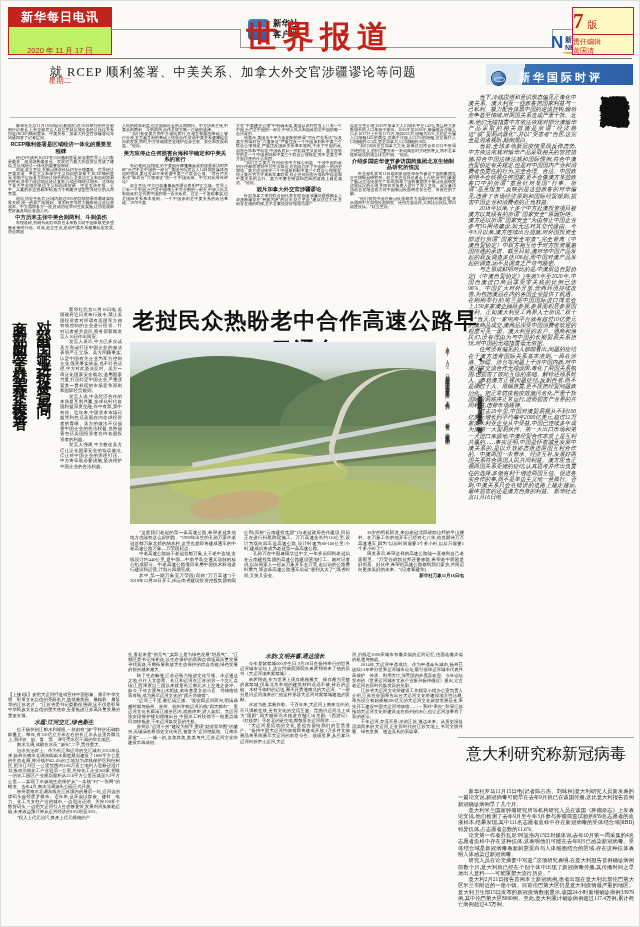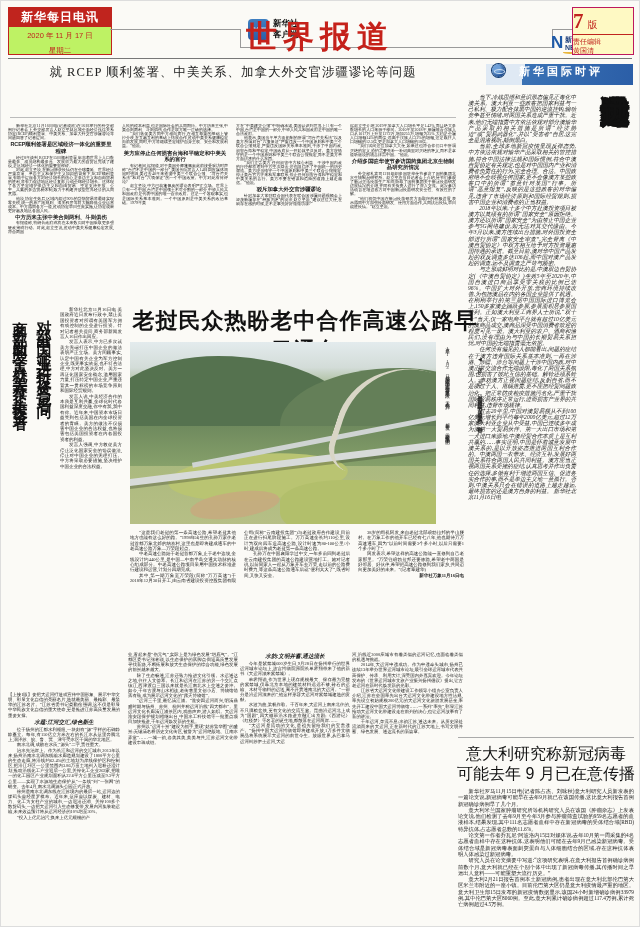--- a/index.html
+++ b/index.html
@@ -2,21 +2,21 @@
 <html><head>
 <meta charset="utf-8">
 <style>
   html,body{margin:0;padding:0;background:#888;}
   .page{position:relative;width:640px;height:927px;margin:0 auto;background:#fbfaf6;
         font-family:"Liberation Serif","DejaVu Serif",serif;color:#1c1c1c;overflow:hidden;
         box-shadow:inset 0 0 0 1px #ddd;}
   
   .mast-box{position:absolute;left:8px;top:7px;width:102px;height:46px;border:1px solid #c0241e;background:#bef264;}
   .mast-top{background:#c0241e;color:#fff;font-weight:bold;font-size:12px;text-align:center;line-height:19px;height:19px;font-family:"Liberation Sans",sans-serif;letter-spacing:1px;}
-  .mast-date{color:#c0241e;font-size:7.5px;text-align:center;line-height:12px;margin-top:3px;font-family:"Liberation Sans",sans-serif;}
+  .mast-date{color:#c0241e;font-size:7.5px;text-align:center;line-height:12px;margin-top:18px;font-family:"Liberation Sans",sans-serif;}
   .hline{position:absolute;background:#9a9a9a;}
   .app-icon{position:absolute;left:248px;top:19px;width:21px;height:21px;border-radius:4px;
       background:linear-gradient(#3f7fc1,#2b5ea7);color:#fff;font-size:5px;text-align:center;line-height:21px;font-family:"Liberation Sans",sans-serif;}
   .app-label{position:absolute;left:273px;top:18px;font-family:"Liberation Sans",sans-serif;font-weight:bold;font-size:8.5px;line-height:11px;color:#111;}
   .sec-title{position:absolute;left:110px;top:16px;width:420px;text-align:center;color:#c5211a;
       font-size:31px;font-weight:bold;letter-spacing:6px;font-family:Liberation Sans, sans-serif;}
   .news-logo{position:absolute;left:551px;top:33px;width:46px;height:20px;}
   .news-n{font-family:"Liberation Sans",sans-serif;font-weight:bold;font-size:17px;color:#1f5aa8;line-height:20px;}
   .news-t{position:absolute;left:14px;top:3px;font-family:"Liberation Sans",sans-serif;font-weight:bold;font-size:7px;color:#22427c;line-height:8px;}
   .news-swoosh{position:absolute;left:12px;top:14px;width:30px;height:5px;border-bottom:2px solid #e9b63c;border-radius:0 0 100% 30%;}
@@ -58,21 +58,21 @@
   .cap-strip{position:absolute;font-size:4.6px;line-height:5.4px;color:#222;letter-spacing:1px;}
   .laos-body{left:130px;top:530px;width:334px;height:116px;font-size:4.5px;line-height:5.35px;
       column-count:3;column-gap:8px;text-align:justify;position:absolute;overflow:hidden;}
   .laos-body p{margin:0;text-indent:2em;}
   .laos-body p.r{text-align:right;text-indent:0;font-weight:bold;}
   
   .canal-col{height:270px;width:110px;font-size:4.4px;line-height:5.15px;}
   .canal-col p.sub2{margin:2px 0;text-align:center;font-size:5.6px;font-weight:bold;font-style:italic;}
   
   .banner{position:absolute;left:486px;top:64px;width:147px;height:21px;
-      background:linear-gradient(100deg,#dfe9f4 0 26%,#3a72b5 26%,#2b5ea7 100%);display:flex;align-items:flex-start;}
+      background:linear-gradient(100deg,#dfe9f4 0 26%,#3a72b5 26%,#2b5ea7 100%);display:flex;align-items:flex-end;}
   .globe{width:13px;height:13px;margin-left:6px;border-radius:50%;background:
       radial-gradient(circle at 35% 35%,#6fa0d8 0 30%,#1d4c8f 70%);box-shadow:0 0 0 1px #123a6e;position:relative;}
   .globe:after{content:"";position:absolute;left:2px;top:5px;width:9px;height:3px;border:1px solid #cfe0f2;border-radius:50%;}
   .banner-text{color:#fff;font-family:"Liberation Sans",sans-serif;font-weight:bold;font-size:11px;letter-spacing:3px;margin-left:14px;}
   .comm-headline{position:absolute;left:596px;top:72px;width:38px;height:460px;
       font-size:30px;font-weight:bold;line-height:38px;font-family:"Liberation Sans",sans-serif;color:#111;}
   .comm-body{position:absolute;left:468px;top:94px;width:166px;height:640px;overflow:hidden;
       font-size:5.6px;line-height:6.15px;text-align:justify;font-style:italic;color:#222;}
   .comm-body p{margin:0;text-indent:2em;}
   .comm-spacer{float:right;width:58px;height:442px;}
@@ -229,21 +229,20 @@
       <p class="para">当前,全球多地新冠疫情呈现反弹态势,中方依法依规对输华产品采取相关的管控措施,符合中国法律法规和国际惯例,符合中澳自贸协定有关规定,也是对中国国内产业和消费者负责任的行为,完全合理、合法。中国政府绝不会歧视任何国家,更不会像澳方某些政客口中的所谓“蓄意针对某国”行事。所谓“恶意报复”,反映的是这些政客的对华偏见,违背了市场经济原则和国际经贸规则,损害中国企业和消费者的正当权益。</p>
       <p class="para">2018年以来,十多个中方赴澳投资项目被澳方以莫须有的所谓“国家安全”原因拒绝。澳方还以所谓“国家安全”为由禁止中国企业参与5G网络建设,如无法对其交代缘由。今年3月以来,澳方连续出台措施,对外国投资全部进行所谓“国家安全审查”,完全背离《中澳自贸协定》中双方相互给予对方投资最惠国待遇的承诺。截至目前,澳对华中国产品发起的双反调查多达106起,而中国对澳产品发起的调查,远不及调查之严苛与频密。</p>
       <p class="para">与之形成鲜明对比的是,中澳双边自贸协定(《中澳自贸协定》)生效5年至2020年,中国自澳进口商品享受零关税的比例已达96%。中国扩大对外开放,营商环境持续改善,为包括澳品在内的各国企业提供了机遇。在刚刚举行的第三届中国国际进口博览会上,150多家澳企踊跃参展,参展面积居参展国前列。正如澳大利亚工商界人士所说,“双十一”当天,仅一家电商平台就有超过10亿美元的澳商品成交,澳商品深受中国消费者欢迎的程度可见一斑。澳大利亚的农户、酒商和渔民们,没有理由为与中国的长期贸易关系担忧,对中国的无端指责毫无依据。</p>
       <p class="para">任何没有偏见的人都能看出,问题的症结在于澳方违背国际关系基本准则,一再在涉港、涉疆、涉台等问题上干涉中国内政,对中澳正常交流合作无端设限,毒化了两国关系氛围,也损害了彼此互信的基础。解铃还须系铃人。奉劝澳方正视问题症结,反躬自省,而不是诿过于人、甩锅推责,更不应把经贸问题政治化、把正常防疫检疫措施污名化,严重干扰国际贸易秩序正常运行,进而损害产业界的共同利益,违背市场规律。</p>
       <p class="para">过去20年里,中国对澳贸易额从不到100亿美元增长到平均每年2000亿美元,超过12万家澳大利亚企业从中受益,中国已连续多年成为澳第一大贸易伙伴、第一大出口市场和第一大进口来源地,中澳经贸合作本质上是互利共赢的……事实证明,中国是怀着诚意发展中澳关系的,是以开放姿态推进两国互利合作的。中澳两国一衣带水、经济互补,发展好两国关系符合两国人民共同利益。澳方应当正视两国关系受挫的症结,认真思考并作出负责任的选择,多做有利于增进两国互信、促进务实合作的事,而不是单边主义地一意孤行。否则,中澳关系只会在错误的道路上越走越远,最终损害的还是澳方自身的利益。 新华社北京11月16日电</p>
     </div>
 
   <div class="italy-rule"></div>
   <div class="italy-head">
     <div>意大利研究称新冠病毒</div>
-    <div>可能去年 9 月已在意传播</div>
   </div>
   <div class="col italy-body">
       <p class="para">新华社罗马11月15日电(记者陈占杰、刘咏秋)意大利研究人员新发表的一篇论文说,新冠病毒可能早在去年9月就已在该国传播,这比意大利报告首例新冠确诊病例早了几个月。</p>
       <p class="para">意大利米兰国家肿瘤研究所等机构研究人员在该国《肿瘤杂志》上发表论文说,他们检测了去年9月至今年3月参与肿瘤筛查试验的959名志愿者的血液样本,结果发现,其中111名志愿者血样中存在新冠病毒的受体结合域(RBD)特异抗体,占志愿者总数的11.6%。</p>
       <p class="para">论文第一作者乔瓦尼·阿波洛内15日对媒体说,去年10月第一周采集的4名志愿者血样中存在这种抗体,这表明他们可能在去年9月已感染新冠病毒。受体结合域是新冠病毒表面刺突蛋白与人体细胞结合的区域,存在这种抗体表明人体感染过新冠病毒。</p>
       <p class="para">研究人员在论文摘要中写道:“这项研究表明,在意大利报告首例确诊病例前数个月,意大利就已经在个别个体中出现了新冠病毒传播,其传播时间之早远出人意料——可能重塑大流行历史。”</p>
       <p class="para">意大利2月21日报告首例本土新冠病例,患者出现在意大利北部伦巴第大区米兰市附近的一座小镇。目前伦巴第大区仍是意大利疫情最严重的地区。意大利卫生部15日发布的新冠疫情数据显示,该国24小时新增确诊病例33979例,其中伦巴第大区8060例。至此,意大利累计确诊病例超过117.4万例,累计死亡病例超过4.5万例。</p>
     </div>
 
 </div>

